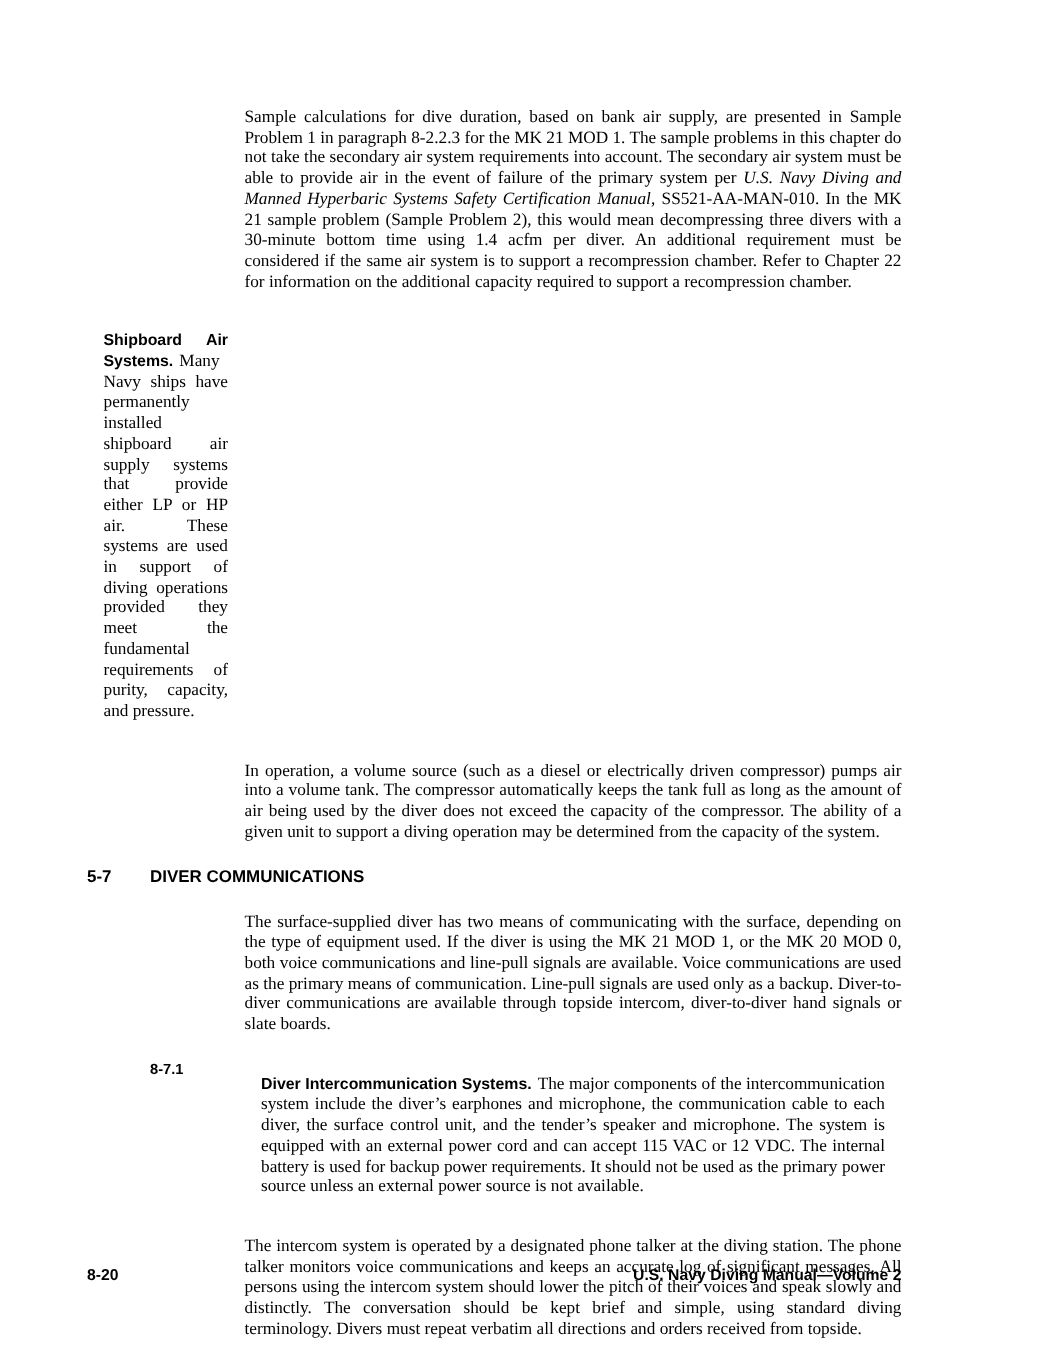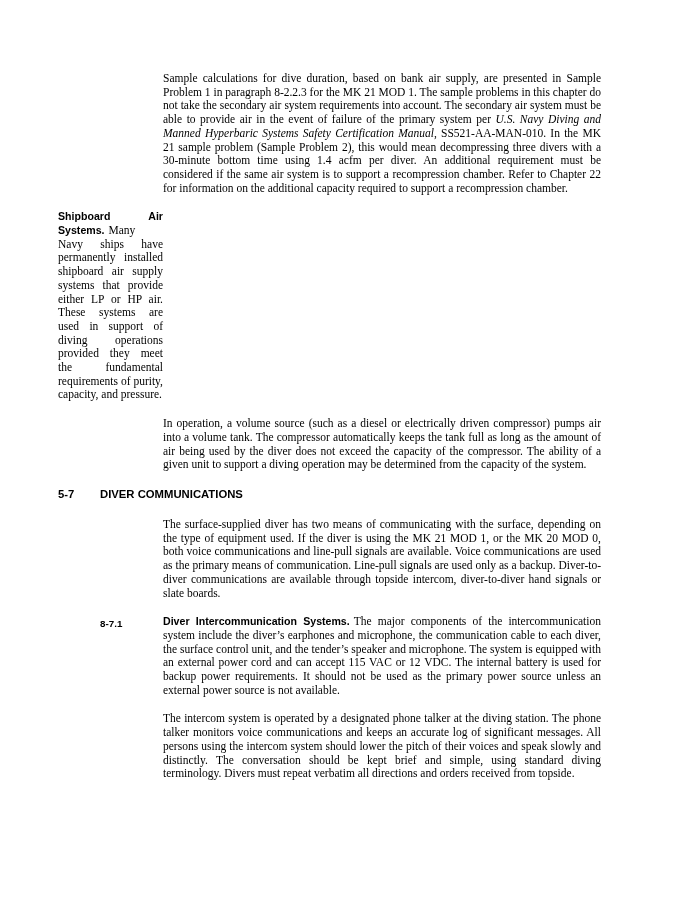--- a/index.html
+++ b/index.html
@@ -9,21 +9,21 @@
     width: 695px;
     height: 899px;
     background: #ffffff;
     color: #000000;
     font-family: "Liberation Serif", serif;
     font-size: 11.5px;
     line-height: 13.7px;
     padding: 72px 94px 0 58px;
     overflow: hidden;
   }
-  p { margin: 0; }
+  p { margin: 11px; }
   .body-col { margin: 0 0 15px 105px; text-align: justify; }
   .section {
     display: grid;
     grid-template-columns: 105px 1fr;
     margin: 0 0 15px 0;
   }
   .section-extra-top { margin-top: 9px; }
   .section-num {
     font-family: "Liberation Sans", sans-serif;
     font-size: 9.8px;
@@ -81,14 +81,18 @@
 
   <p class="body-col">The surface-supplied diver has two means of communicating with the surface, depending on the type of equipment used. If the diver is using the MK 21 MOD 1, or the MK 20 MOD 0, both voice communications and line-pull signals are available. Voice communications are used as the primary means of communication. Line-pull signals are used only as a backup. Diver-to-diver communications are available through topside intercom, diver-to-diver hand signals or slate boards.</p>
 
   <div class="section section-extra-top">
     <div class="section-num bold">8-7.1</div>
     <p class="section-body"><span class="runin">Diver Intercommunication Systems.</span><span>The major components of the intercommunication system include the diver’s earphones and microphone, the communication cable to each diver, the surface control unit, and the tender’s speaker and microphone. The system is equipped with an external power cord and can accept 115 VAC or 12 VDC. The internal battery is used for backup power requirements. It should not be used as the primary power source unless an external power source is not available.</span></p>
   </div>
 
   <p class="body-col">The intercom system is operated by a designated phone talker at the diving station. The phone talker monitors voice communications and keeps an accurate log of significant messages. All persons using the intercom system should lower the pitch of their voices and speak slowly and distinctly. The conversation should be kept brief and simple, using standard diving terminology. Divers must repeat verbatim all directions and orders received from topside.</p>
 
+  <div class="footer">
+    <span>8-20</span>
+    <span>U.S. Navy Diving Manual—Volume 2</span>
+  </div>
 
 </div>
 
 </body></html>

